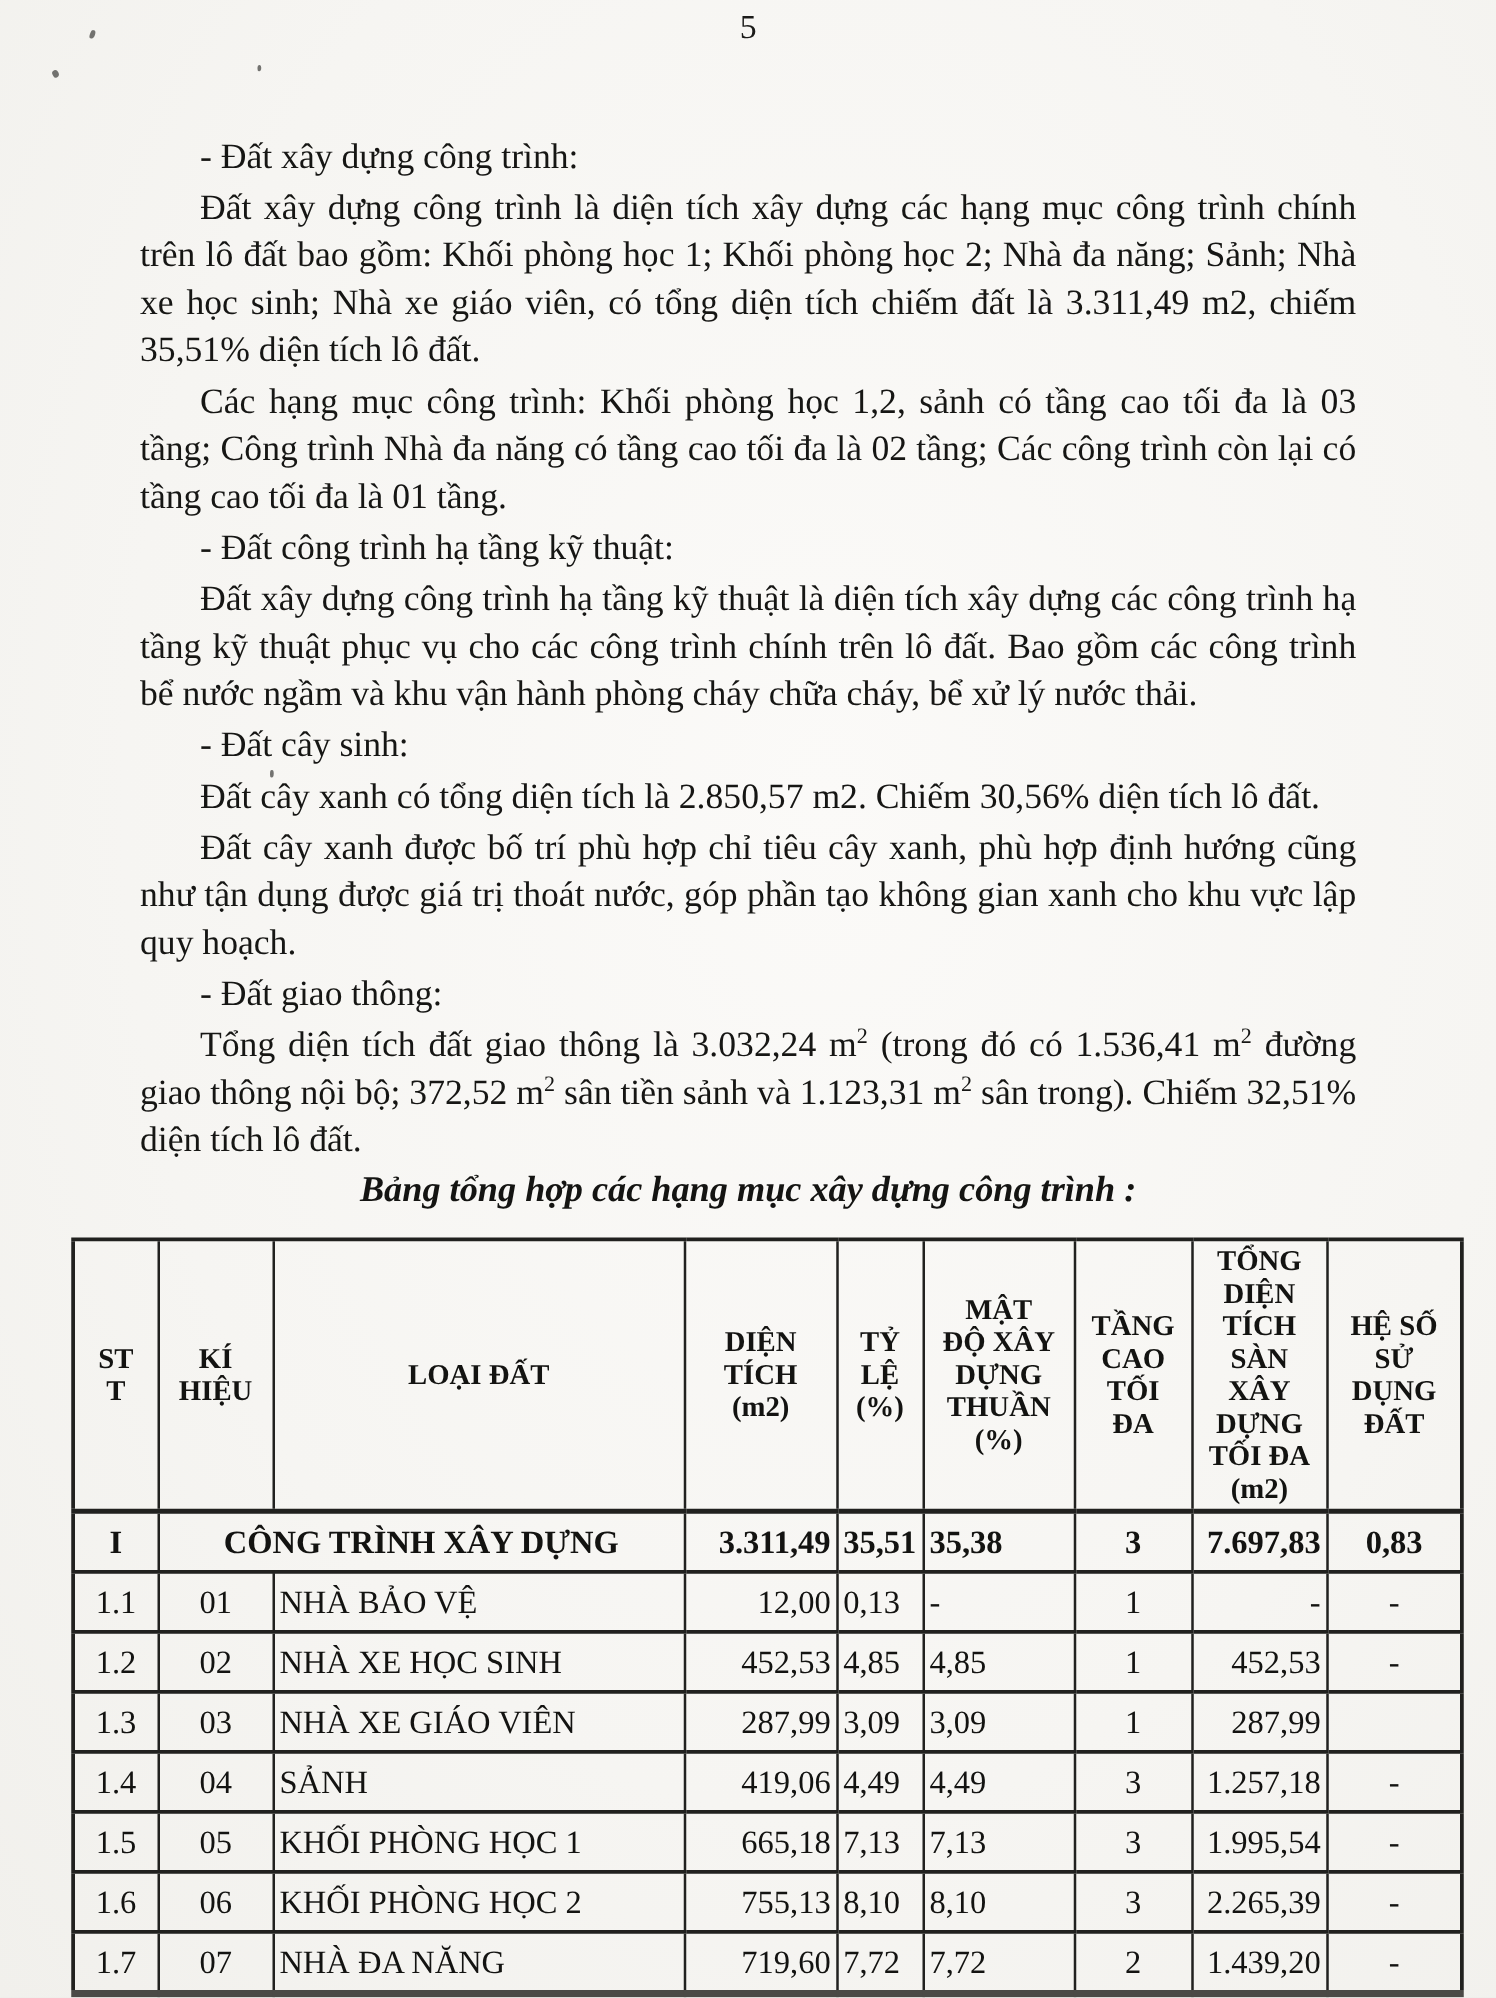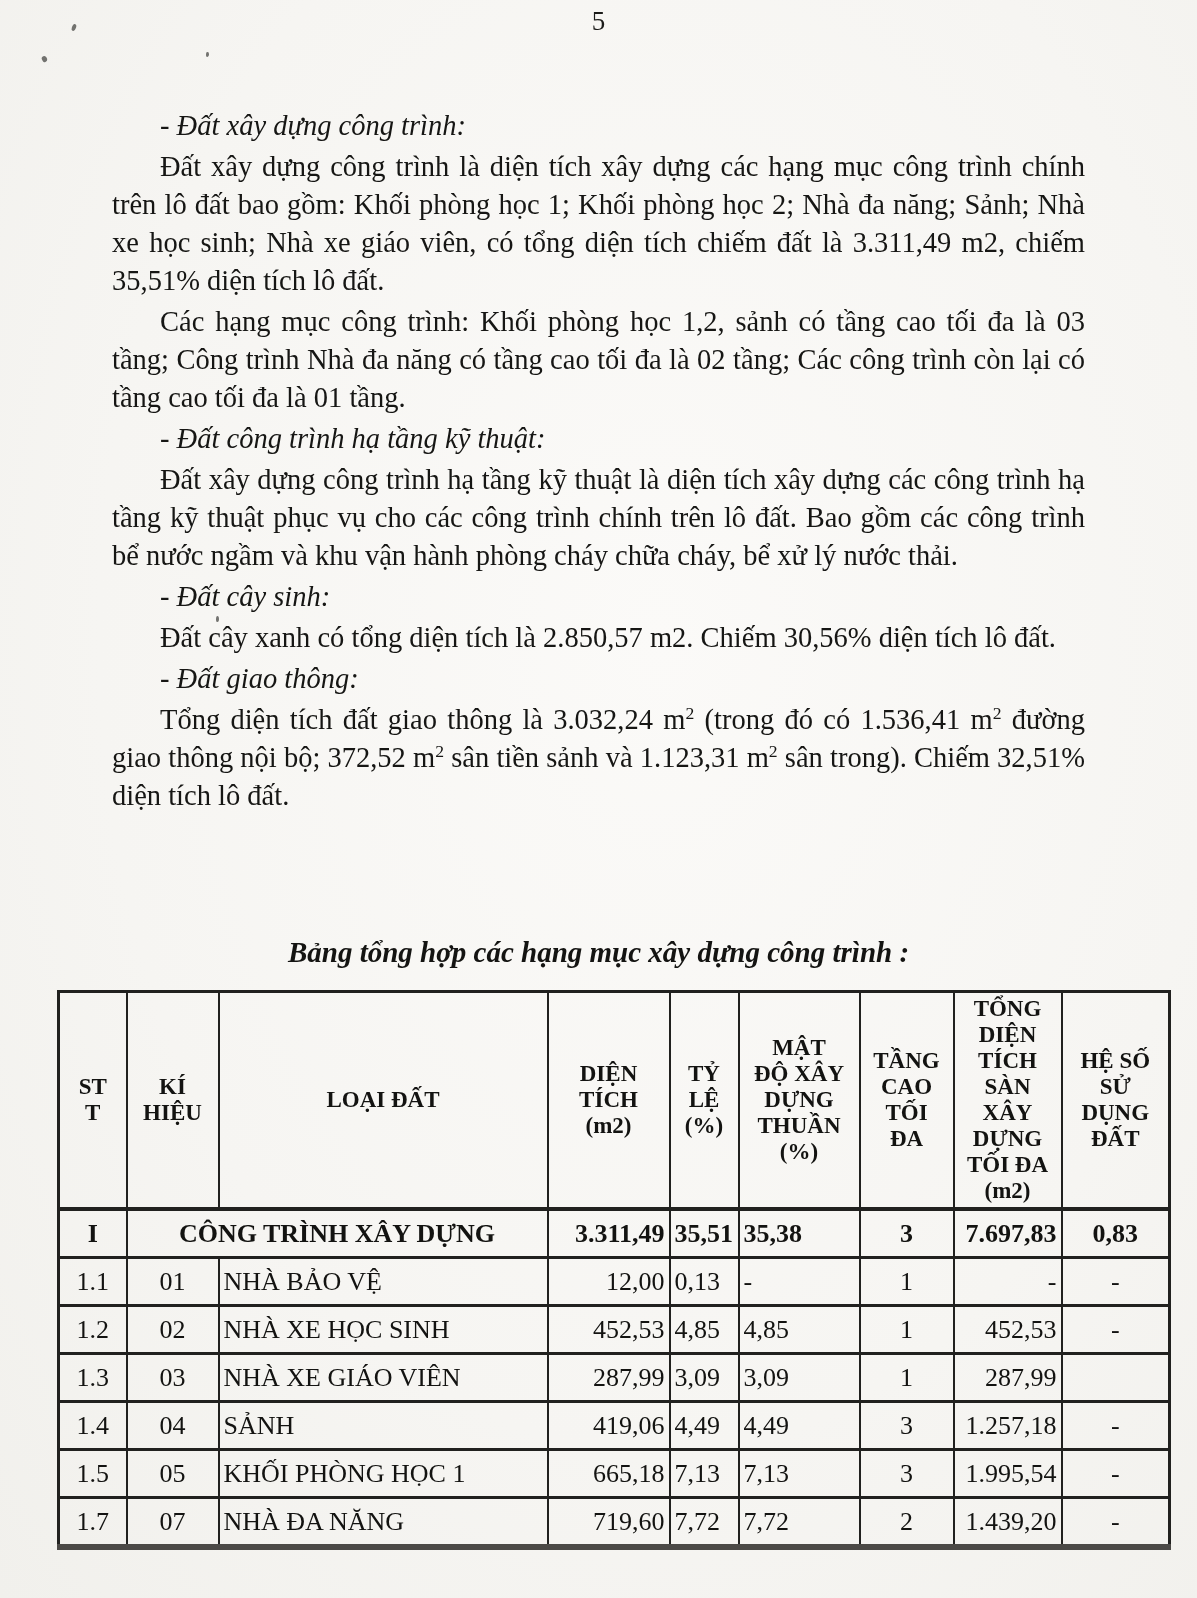--- a/index.html
+++ b/index.html
@@ -45,21 +45,20 @@
     width: 990px;
   }
   .content p {
     margin: 0 17px 3px 0;
     font-size: 28.5px;
     line-height: 38px;
     text-align: justify;
     text-indent: 48px;
   }
   .content p.heading {
-    font-style: italic;
     text-align: left;
     margin: 3px 0 3px 0;
   }
   .content sup {
     font-size: 0.62em;
     vertical-align: super;
     line-height: 0;
   }
   
   .table-title {
@@ -134,20 +133,21 @@
   <div class="speck s4"></div>
 
   <div class="content" id="paragraph-container">
       <p class="heading">- Đất xây dựng công trình:</p>
       <p class="body">Đất xây dựng công trình là diện tích xây dựng các hạng mục công trình chính trên lô đất bao gồm: Khối phòng học 1; Khối phòng học 2; Nhà đa năng; Sảnh; Nhà xe học sinh; Nhà xe giáo viên, có tổng diện tích chiếm đất là 3.311,49 m2, chiếm 35,51% diện tích lô đất.</p>
       <p class="body">Các hạng mục công trình: Khối phòng học 1,2, sảnh có tầng cao tối đa là 03 tầng; Công trình Nhà đa năng có tầng cao tối đa là 02 tầng; Các công trình còn lại có tầng cao tối đa là 01 tầng.</p>
       <p class="heading">- Đất công trình hạ tầng kỹ thuật:</p>
       <p class="body">Đất xây dựng công trình hạ tầng kỹ thuật là diện tích xây dựng các công trình hạ tầng kỹ thuật phục vụ cho các công trình chính trên lô đất. Bao gồm các công trình bể nước ngầm và khu vận hành phòng cháy chữa cháy, bể xử lý nước thải.</p>
       <p class="heading">- Đất cây sinh:</p>
       <p class="body">Đất cây xanh có tổng diện tích là 2.850,57 m2. Chiếm 30,56% diện tích lô đất.</p>
+      <p class="body">Đất cây xanh được bố trí phù hợp chỉ tiêu cây xanh, phù hợp định hướng cũng như tận dụng được giá trị thoát nước, góp phần tạo không gian xanh cho khu vực lập quy hoạch.</p>
       <p class="heading">- Đất giao thông:</p>
       <p class="body"><span>Tổng diện tích đất giao thông là 3.032,24 m</span><sup>2</sup><span> (trong đó có 1.536,41 m</span><sup>2</sup><span> đường giao thông nội bộ; 372,52 m</span><sup>2</sup><span> sân tiền sảnh và 1.123,31 m</span><sup>2</sup><span> sân trong). Chiếm 32,51% diện tích lô đất.</span></p>
     </div>
 
   <div class="table-title">Bảng tổng hợp các hạng mục xây dựng công trình :</div>
 
   <table class="summary">
     <colgroup>
       <col style="width:68px">
         <col style="width:92px">
@@ -255,20 +255,31 @@
           <td class="c-ki">05</td>
           <td class="c-loai">KHỐI PHÒNG HỌC 1</td>
           <td class="c-dien_tich">665,18</td>
           <td class="c-ty_le">7,13</td>
           <td class="c-mat_do">7,13</td>
           <td class="c-tang_cao">3</td>
           <td class="c-tong_dien_tich_san">1.995,54</td>
           <td class="c-he_so">-</td>
         </tr>
         <tr>
+          <td class="c-stt">1.6</td>
+          <td class="c-ki">06</td>
+          <td class="c-loai">KHỐI PHÒNG HỌC 2</td>
+          <td class="c-dien_tich">755,13</td>
+          <td class="c-ty_le">8,10</td>
+          <td class="c-mat_do">8,10</td>
+          <td class="c-tang_cao">3</td>
+          <td class="c-tong_dien_tich_san">2.265,39</td>
+          <td class="c-he_so">-</td>
+        </tr>
+        <tr>
           <td class="c-stt">1.7</td>
           <td class="c-ki">07</td>
           <td class="c-loai">NHÀ ĐA NĂNG</td>
           <td class="c-dien_tich">719,60</td>
           <td class="c-ty_le">7,72</td>
           <td class="c-mat_do">7,72</td>
           <td class="c-tang_cao">2</td>
           <td class="c-tong_dien_tich_san">1.439,20</td>
           <td class="c-he_so">-</td>
         </tr>

